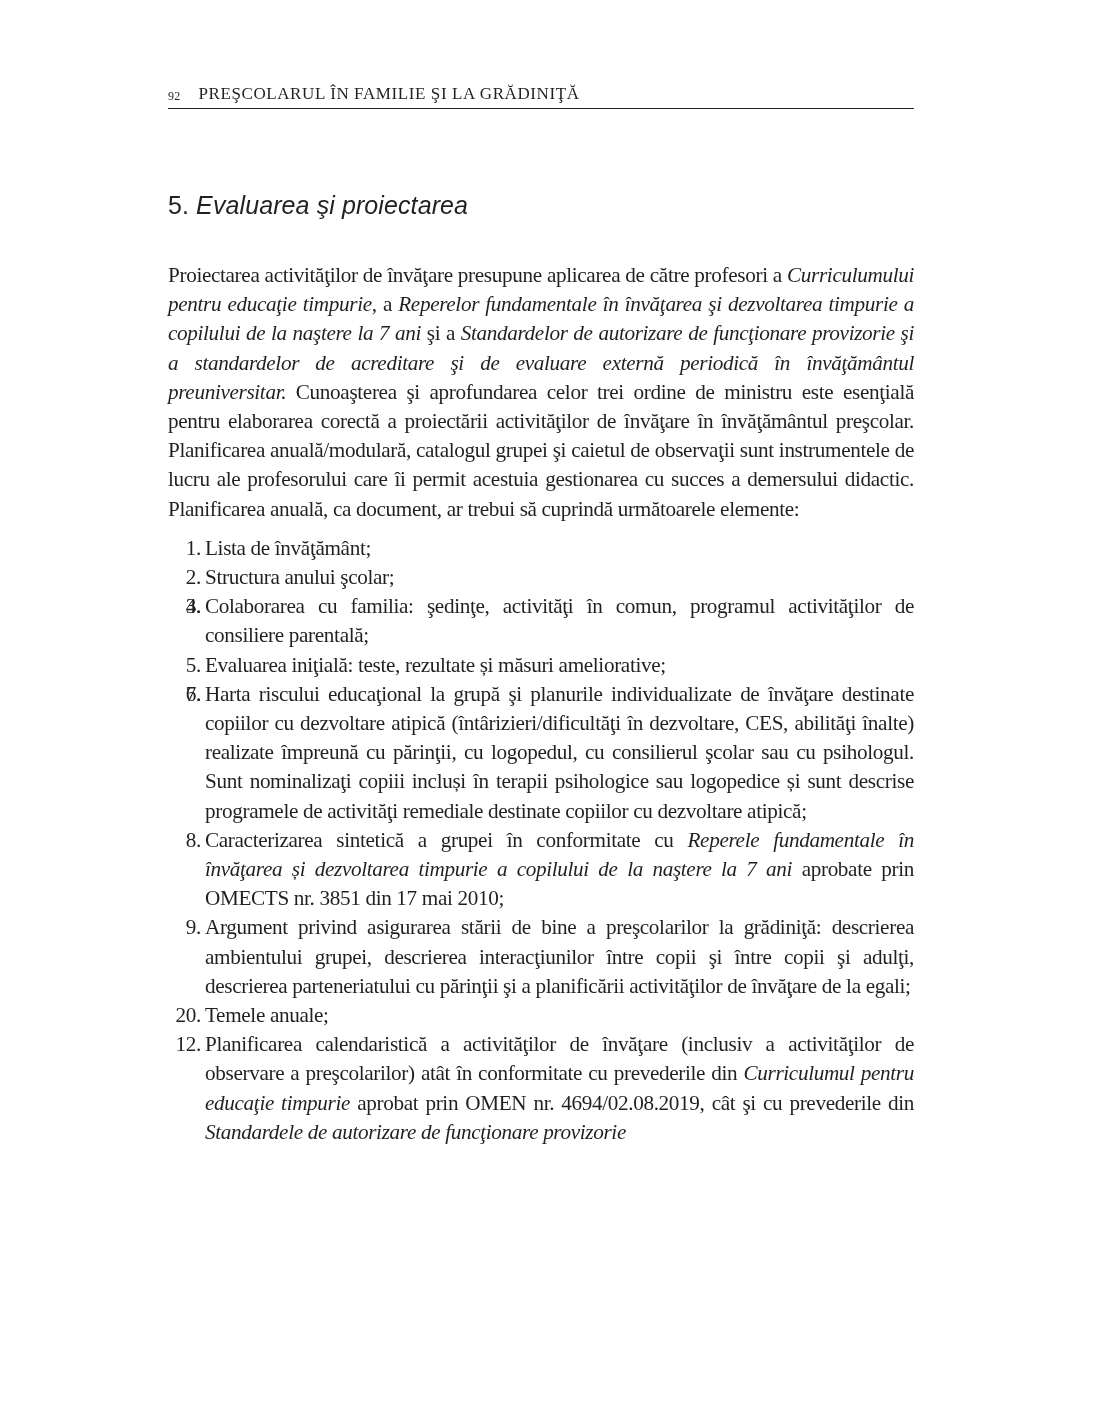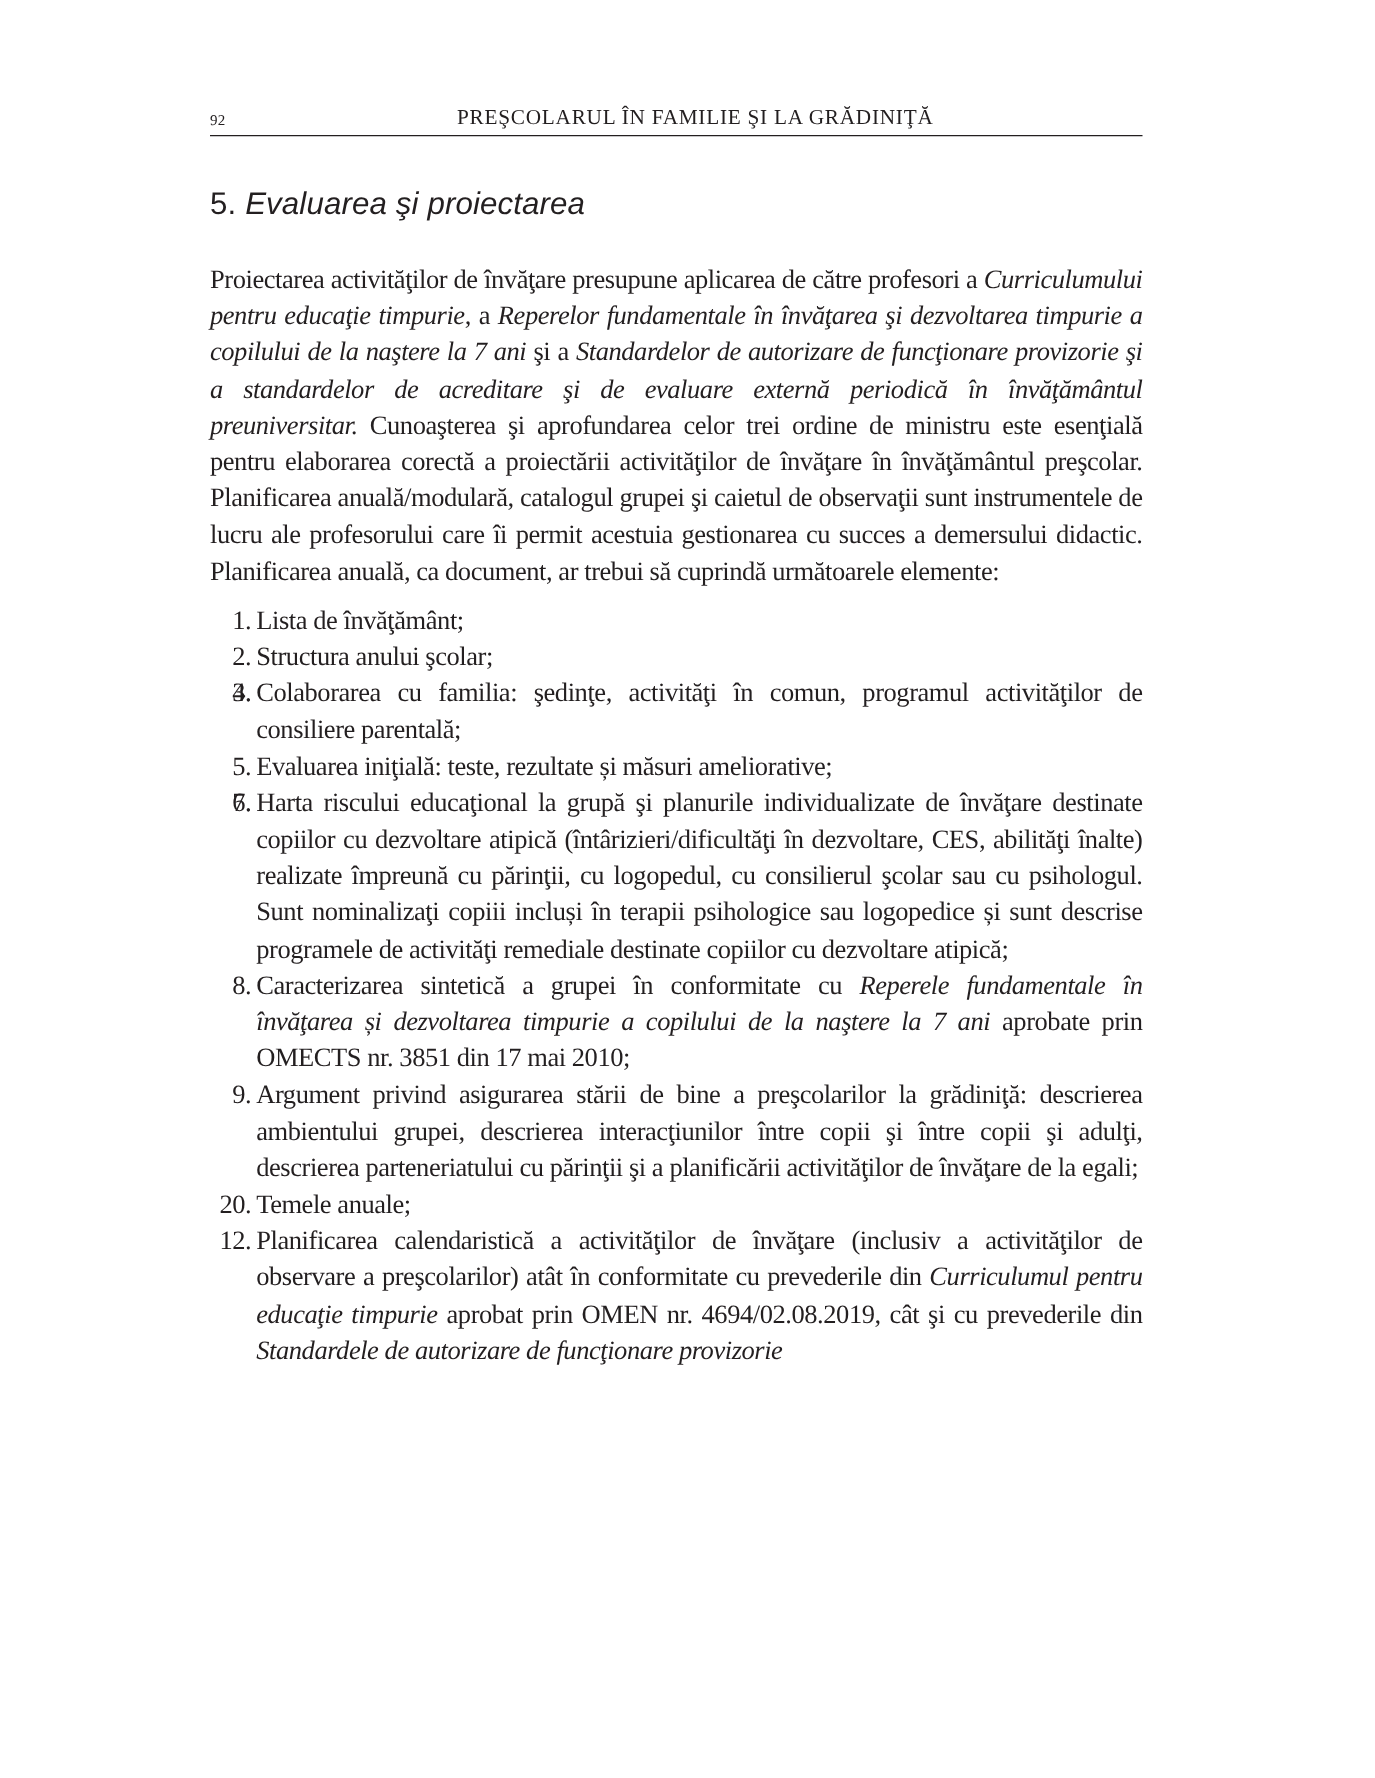--- a/index.html
+++ b/index.html
@@ -1,25 +1,25 @@
 <!DOCTYPE html>
 <html><head>
   <meta charset="utf-8">
   <style>
     html, body { margin: 0; padding: 0; background: #ffffff; }
     body { width: 1100px; height: 1422px; position: relative; overflow: hidden; color: #231f20; }
     .page { position: absolute; left: 168px; top: 82px; width: 746px; }
     .header { display: flex; align-items: flex-end; justify-content: space-between; font-family: "Liberation Serif", serif; font-size: 17px; letter-spacing: 0.2px; padding-bottom: 4px; border-bottom: 1.6px solid #231f20; height: 22px; }
     .header .pnum { font-size: 12px; }
-    .header .rtitle { flex: 1; text-align: center; letter-spacing: 0.6px; padding-left: 18px; }
-    h2.section { font-family: "Liberation Sans", sans-serif; font-weight: normal; font-size: 25px; margin: 40px 0 0 0; height: 40px; letter-spacing: 0.1px; }
+    .header .rtitle { flex: 1; letter-spacing: 0.6px; padding-left: 18px; }
+    h2.section { font-family: "Liberation Sans", sans-serif; font-weight: normal; font-size: 25px; margin: 82px 0 0 0; height: 40px; letter-spacing: 0.1px; }
     h2.section .num { font-style: normal; }
     h2.section .t { font-style: italic; }
     .body { font-family: "Liberation Serif", serif; font-size: 21.2px; line-height: 29.2px; text-align: justify; letter-spacing: -0.35px; word-spacing: 0px; }
-    p.para { margin: 20px 0 0 0; }
+    p.para { margin: 30px 0 0 0; }
     p.para em, .li em { font-style: italic; }
     ol.items { list-style: none; margin: 10px 0 0 0; padding: 0; }
     .li { position: relative; padding-left: 37px; margin: 0; }
     .li .n { position: absolute; left: 0; width: 33px; text-align: right; }
   </style>
 </head>
 <body>
 
 <div class="page">
   <div class="header">

